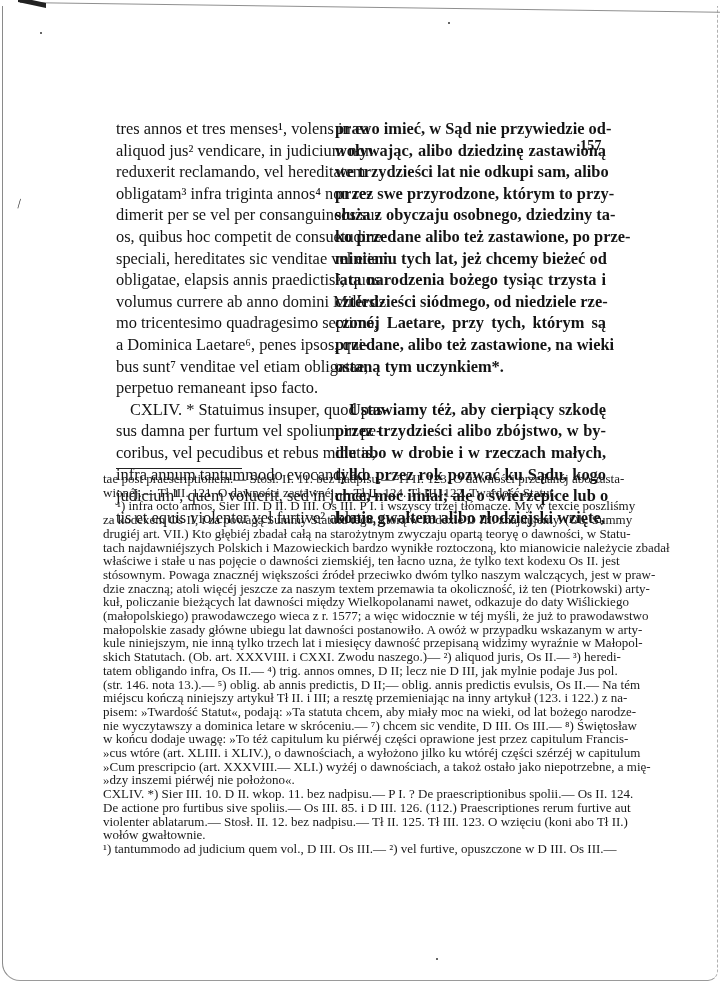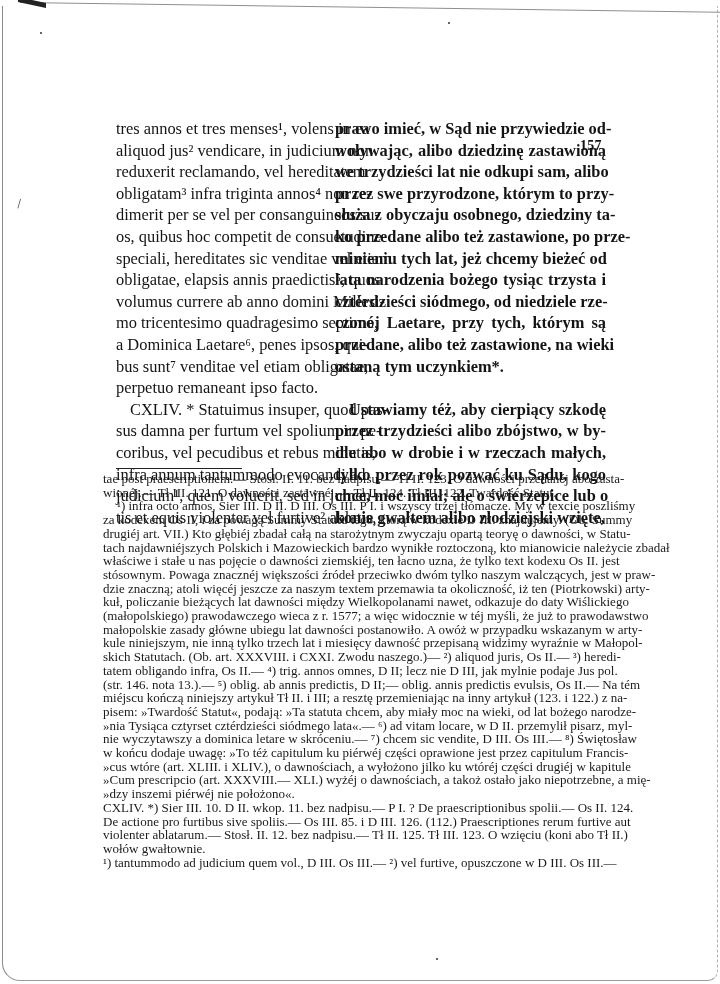--- a/index.html
+++ b/index.html
@@ -98,24 +98,23 @@
     <span class="fl">dzie znaczną; atoli więcéj jeszcze za naszym textem przemawia ta okoliczność, iż ten (Piotrkowski) arty-</span>
     <span class="fl">kuł, policzanie bieżących lat dawności między Wielkopolanami nawet, odkazuje do daty Wiślickiego</span>
     <span class="fl">(małopolskiego) prawodawczego wieca z r. 1577; a więc widocznie w téj myśli, że już to prawodawstwo</span>
     <span class="fl">małopolskie zasady główne ubiegu lat dawności postanowiło. A owóż w przypadku wskazanym w arty-</span>
     <span class="fl">kule niniejszym, nie inną tylko trzech lat i miesięcy dawność przepisaną widzimy wyraźnie w Małopol-</span>
     <span class="fl">skich Statutach. (Ob. art. XXXVIII. i CXXI. Zwodu naszego.)— ²) aliquod juris, Os II.— ³) heredi-</span>
     <span class="fl">tatem obligando infra, Os II.— ⁴) trig. annos omnes, D II; lecz nie D III, jak mylnie podaje Jus pol.</span>
     <span class="fl">(str. 146. nota 13.).— ⁵) oblig. ab annis predictis, D II;— oblig. annis predictis evulsis, Os II.— Na tém</span>
     <span class="fl">miéjscu kończą niniejszy artykuł Tł II. i III; a resztę przemieniając na inny artykuł (123. i 122.) z na-</span>
     <span class="fl">pisem: »Twardość Statut«, podają: »Ta statuta chcem, aby miały moc na wieki, od lat bożego narodze-</span>
-    <span class="fl">»nia Tysiąca cztyrset cztérdzieści siódmego lata«.— ⁶) ad vitam locare, w D II. przemylił pisarz, myl-</span>
     <span class="fl">nie wyczytawszy a dominica letare w skróceniu.— ⁷) chcem sic vendite, D III. Os III.— ⁸) Świętosław</span>
     <span class="fl">w końcu dodaje uwagę: »To téż capitulum ku piérwéj części oprawione jest przez capitulum Francis-</span>
-    <span class="fl">»cus wtóre (art. XLIII. i XLIV.), o dawnościach, a wyłożono jilko ku wtóréj części drugiéj w kapitule</span>
+    <span class="fl">»cus wtóre (art. XLIII. i XLIV.), o dawnościach, a wyłożono jilko ku wtóréj części szérzéj w capitulum</span>
     <span class="fl">»Cum prescripcio (art. XXXVIII.— XLI.) wyżéj o dawnościach, a takoż ostało jako niepotrzebne, a mię-</span>
     <span class="fl last">»dzy inszemi piérwéj nie położono«.</span>
     <span class="fl">CXLIV. *) Sier III. 10. D II. wkop. 11. bez nadpisu.— P I. ? De praescriptionibus spolii.— Os II. 124.</span>
     <span class="fl">De actione pro furtibus sive spoliis.— Os III. 85. i D III. 126. (112.) Praescriptiones rerum furtive aut</span>
     <span class="fl">violenter ablatarum.— Stosł. II. 12. bez nadpisu.— Tł II. 125. Tł III. 123. O wzięciu (koni abo Tł II.)</span>
     <span class="fl last">wołów gwałtownie.</span>
     <span class="fl last">¹) tantummodo ad judicium quem vol., D III. Os III.— ²) vel furtive, opuszczone w D III. Os III.—</span>
   </div>
 
 </body></html>

